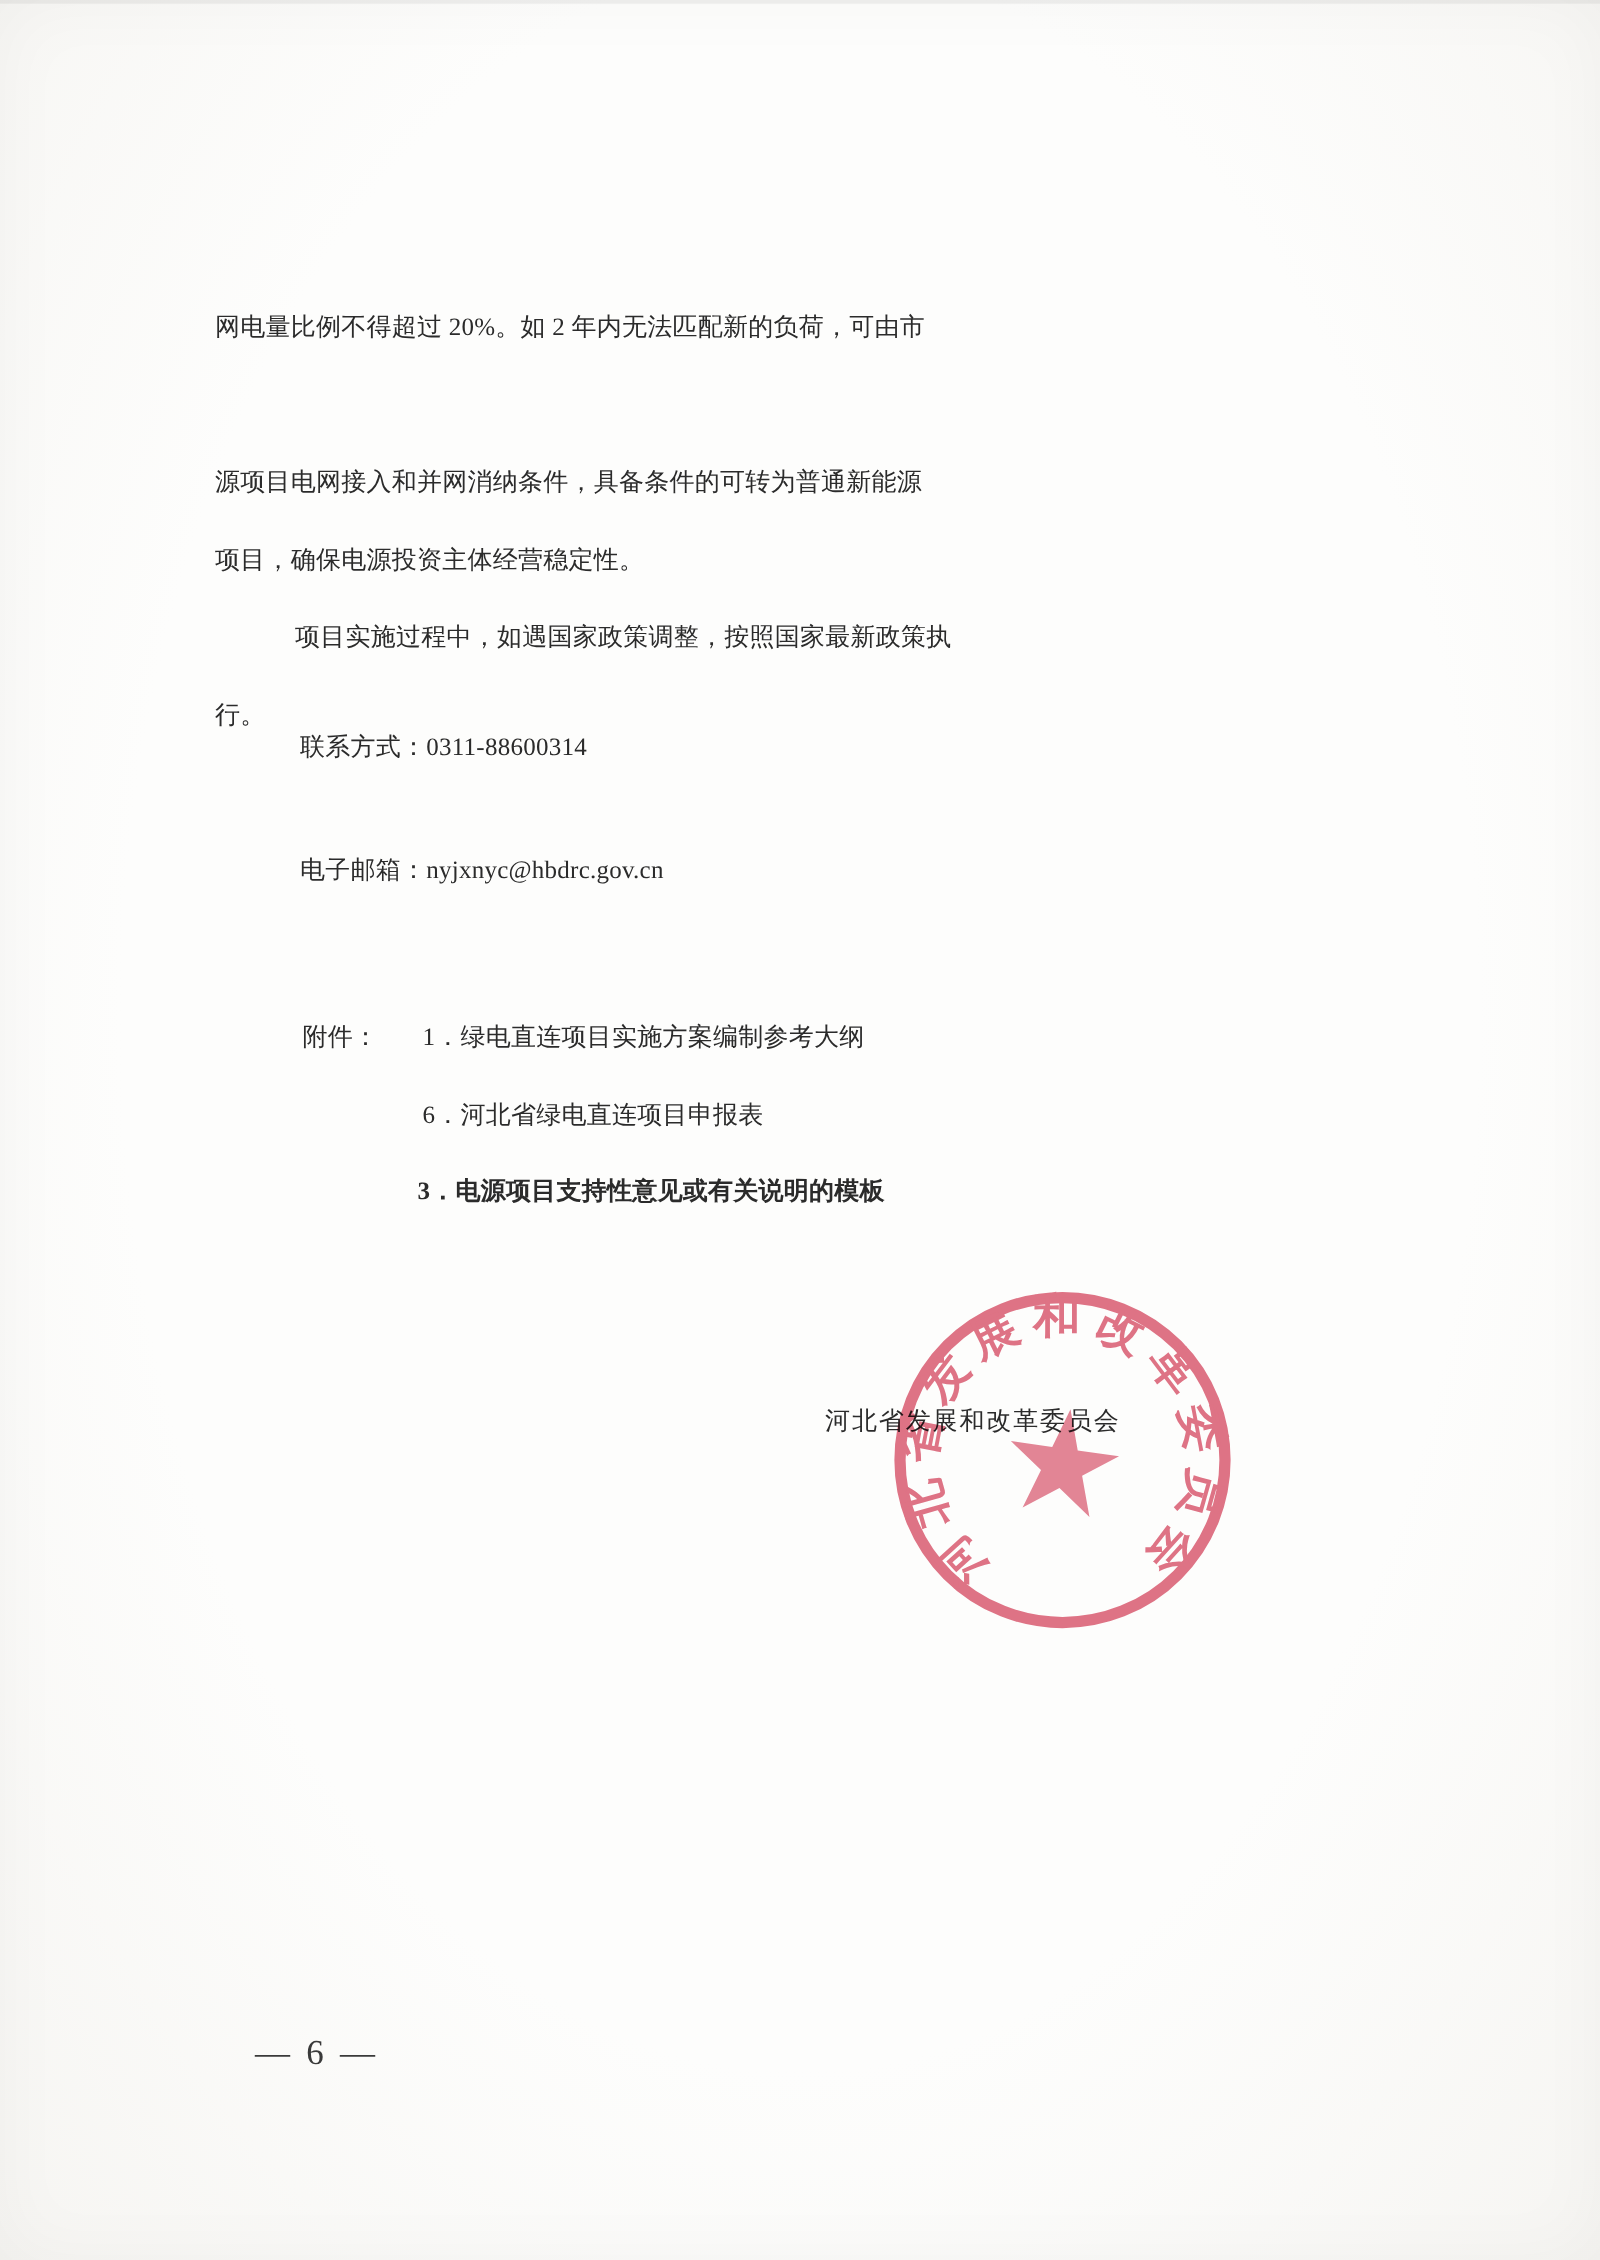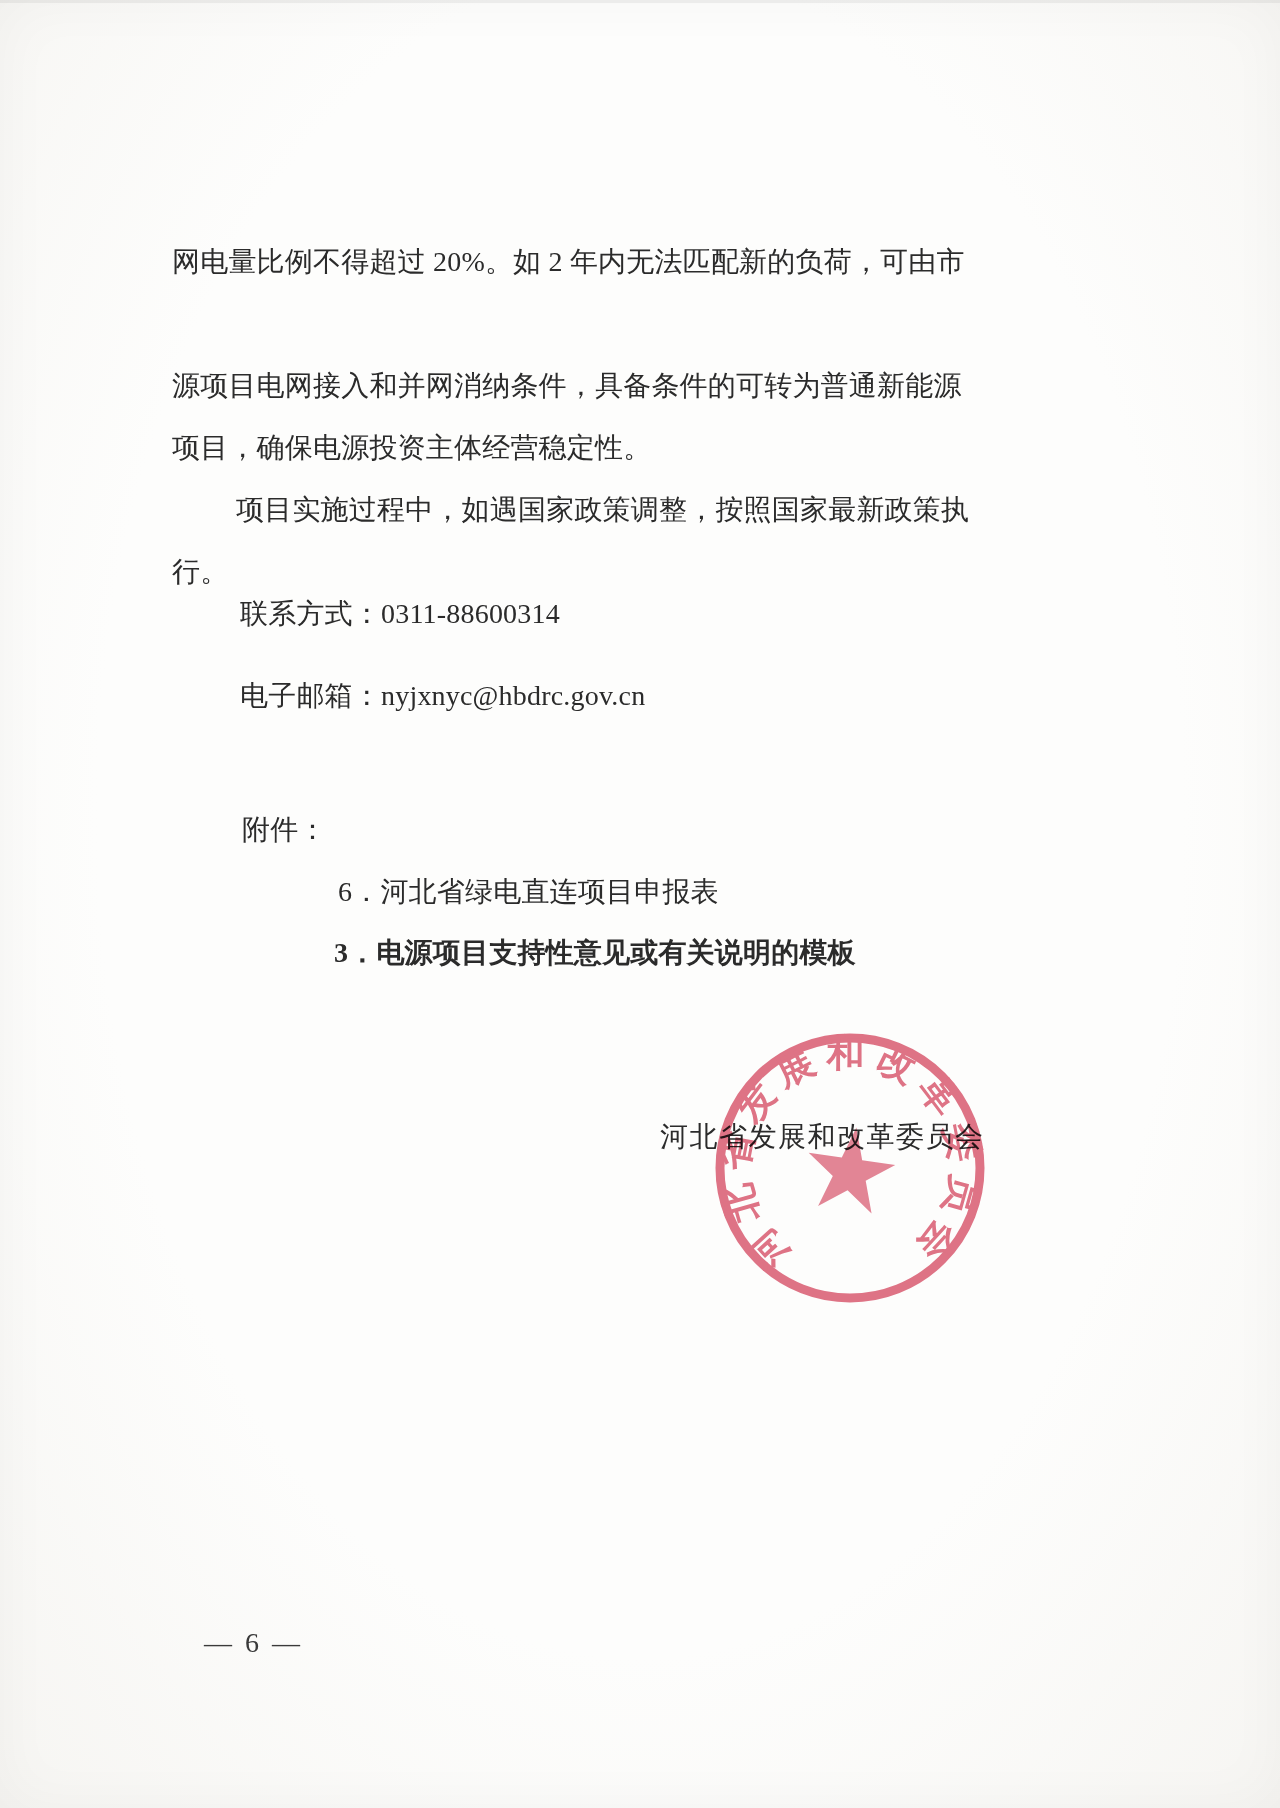--- a/index.html
+++ b/index.html
@@ -10,33 +10,33 @@
     margin: 0 auto;
     background: #fbfbf9;
     background-image: radial-gradient(ellipse at 50% 45%, #fdfdfc 60%, #f6f5f2 100%);
     box-shadow: inset 0 0 60px rgba(0,0,0,0.035), inset 0 3px 0 rgba(0,0,0,0.05);
     overflow: hidden;
     font-family: "Liberation Serif", "DejaVu Serif", serif;
     color: #2b2b2b;
   }
   .line {
     position: absolute;
-    font-size: 28px;
+    font-size: 20px;
     height: 62px;
     line-height: 62px;
     white-space: pre;
     letter-spacing: 0.2px;
   }
   .l-p1a { left: 172px; top: 231px; }
   .l-p1b { left: 172px; top: 293px; }
   .l-p1c { left: 172px; top: 355px; }
   .l-p1d { left: 172px; top: 417px; }
   .l-p2a { left: 236px; top: 479px; }
   .l-p2b { left: 172px; top: 541px; }
-  .l-phone { left: 240px; top: 583px; }
+  .l-phone { left: 240px; top: 567px; }
   .l-email { left: 240px; top: 665px; }
   .l-attlabel { left: 242px; top: 799px; text-align: center; }
   .l-att1 { left: 338px; top: 799px; }
   .l-att2 { left: 338px; top: 861px; }
   .l-att3 { left: 334px; top: 922px; font-weight: bold; }
   .l-sig  { left: 660px; top: 1106px; letter-spacing: 1.5px; }
   .l-date { left: 727px; top: 1166px; }
   .l-footer {
     left: 204px; top: 1612px;
     font-size: 28px; letter-spacing: 3px; color: #3a3a3a;
@@ -65,20 +65,21 @@
   <div class="line l-p1c">源项目电网接入和并网消纳条件，具备条件的可转为普通新能源</div>
   <div class="line l-p1d">项目，确保电源投资主体经营稳定性。</div>
 
   <div class="line l-p2a">项目实施过程中，如遇国家政策调整，按照国家最新政策执</div>
   <div class="line l-p2b">行。</div>
 
   <div class="line l-phone">联系方式：0311-88600314</div>
   <div class="line l-email">电子邮箱：nyjxnyc@hbdrc.gov.cn</div>
 
   <div class="line l-attlabel">附件：</div>
+  <div class="line l-att1">1．绿电直连项目实施方案编制参考大纲</div>
   <div class="line l-att2">6．河北省绿电直连项目申报表</div>
   <div class="line l-att3">3．电源项目支持性意见或有关说明的模板</div>
 
   <div class="line l-sig">河北省发展和改革委员会</div>
 
   <svg class="seal" viewBox="0 0 290 290" xmlns="http://www.w3.org/2000/svg" aria-hidden="true">
     <circle cx="145" cy="145" r="130" fill="none" stroke="#d9556c" stroke-width="9"></circle>
     <defs>
       <path id="sealArc" d="M 145,247 A 102,102 0 1 1 145,43 A 102,102 0 1 1 145,247" fill="none"></path>
     </defs>

